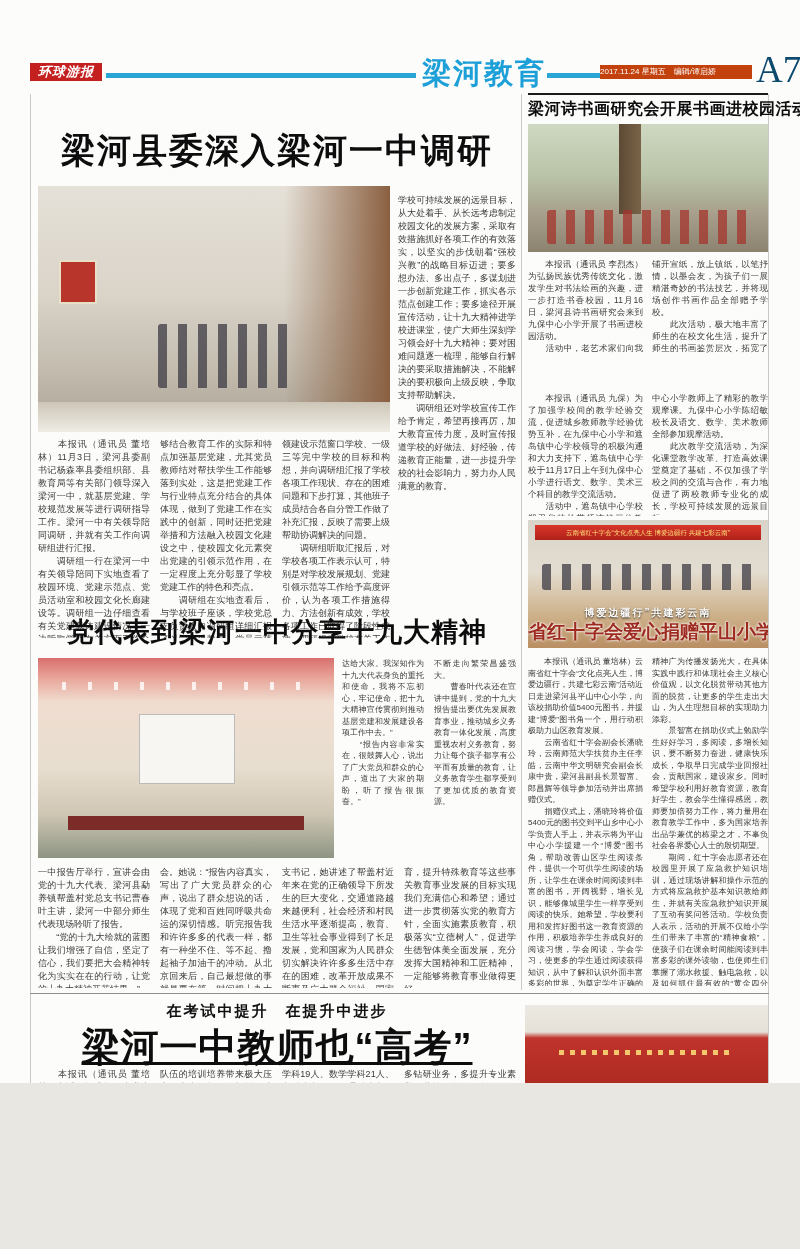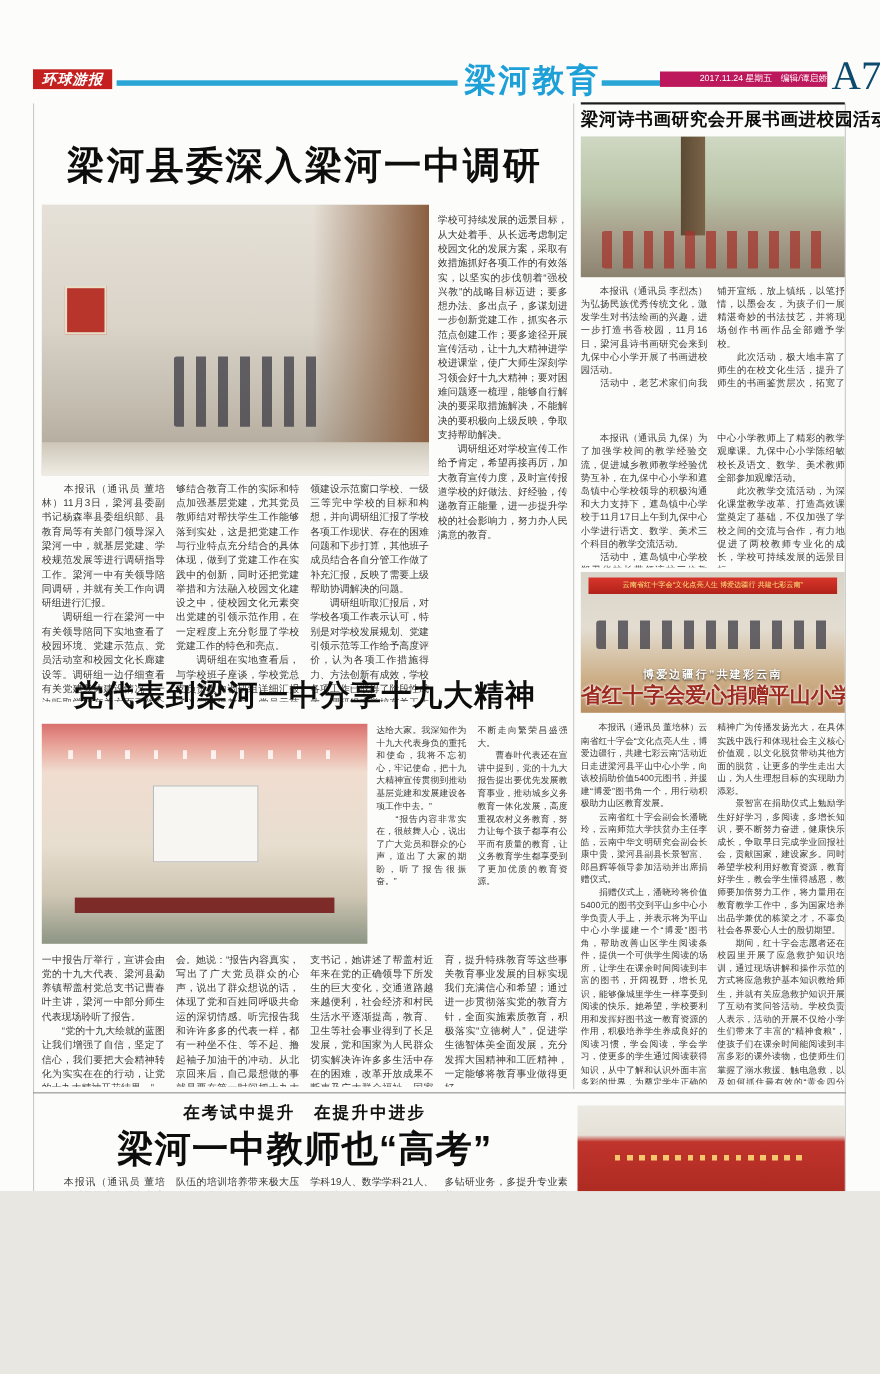--- a/index.html
+++ b/index.html
@@ -4,31 +4,31 @@
 <style>
   html,body{margin:0;padding:0;background:#e9e7e2;}
   .page{position:relative;width:800px;height:1083px;background:#fcfcfb;margin:0 auto;
         font-family:"Liberation Sans",sans-serif;color:#2a2a2a;overflow:hidden;padding-left:44px;}
   .abs{position:absolute;}
   
   .masthead{background:#c42020;color:#fff;font-weight:bold;font-style:italic;
             font-size:13px;line-height:18px;text-align:center;letter-spacing:1px;}
   .cyanbar{background:#29a5d6;}
   .section-title{color:#1d9fd8;font-weight:900;font-size:29px;letter-spacing:2px;white-space:nowrap;}
-  .datebox{background:#be185d;color:#fff;font-size:8px;line-height:14px;text-align:right;white-space:nowrap;}
+  .datebox{background:#c2410c;color:#fff;font-size:8px;line-height:14px;text-align:left;white-space:nowrap;}
   .pageno{font-family:"Liberation Serif",serif;font-size:37px;color:#0c4a6e;}
   
   .vline{width:1px;background:#c9c9c9;}
   .hline{height:1px;background:#b9b9b9;}
   .rule-dark{background:#1b1b1b;}
   
   .headline{font-weight:900;color:#0d0d0d;text-align:center;white-space:nowrap;}
   .h-main{font-size:34px;letter-spacing:2px;}
   .h-congress{font-size:27px;letter-spacing:1px;}
-  .h-exam{font-size:33px;letter-spacing:1px;}
+  .h-exam{font-size:38px;letter-spacing:1px;text-decoration:underline;}
   .h-side{font-size:16px;letter-spacing:0.5px;}
   .h-red{font-size:19px;color:#9e2b20;text-shadow:0 0 3px #fff,0 0 2px #fff;}
   .kicker{font-size:15px;font-weight:900;text-align:center;letter-spacing:2px;color:#111;}
   
   .col{font-size:9px;line-height:13px;text-align:justify;color:#3a3a3a;
        white-space:pre-wrap;overflow:hidden;}
   .col-s{font-size:8.5px;line-height:12px;}
   .col-xs{font-size:8px;line-height:11.5px;}
   
   .photo{overflow:hidden;}

